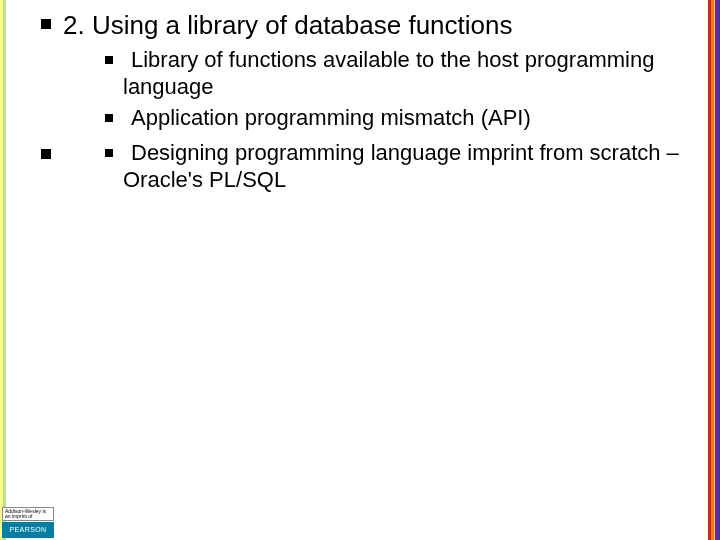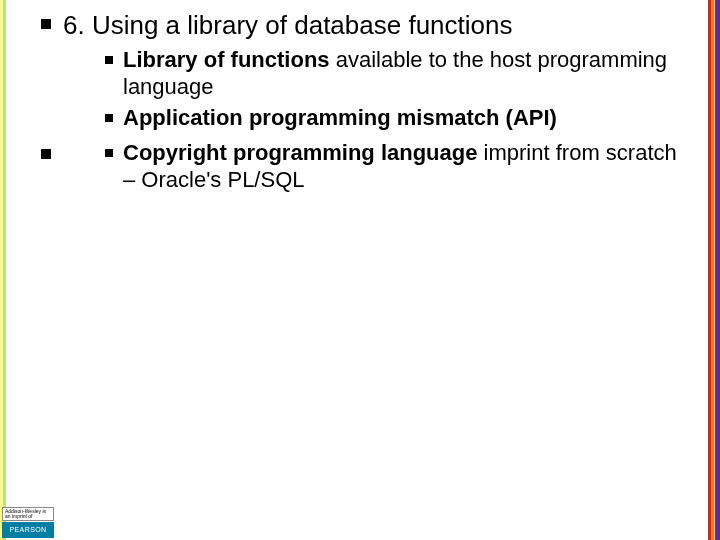--- a/index.html
+++ b/index.html
@@ -76,21 +76,21 @@
     margin-bottom: 4px;
   }
   ul.level2 > li::before {
     content: "";
     position: absolute;
     left: 2px; top: 9px;
     width: 8px; height: 8px;
     background: #000;
   }
 
-  .bold { font-weight: 700; }
+  .bold { font-weight: 400; margin-left: 8px; }
   .italic { font-style: italic; }
 
   .footer {
     position: absolute;
     left: 0; bottom: 0;
     width: 100%;
     height: 42px;
   }
   .logo-stack {
     position: absolute;
@@ -129,35 +129,35 @@
 <body>
 
 <div class="right-strip"></div>
 
 <div class="slide">
 
 
   <ul class="level1">
 
     <li>
-      <span>6. Using a library of database functions</span>
+      <span>2. Using a library of database functions</span>
       <ul class="level2">
         <li>
           <span class="bold">Library of functions</span><span> available to the host programming language</span>
         </li>
         <li>
           <span class="bold">Application programming mismatch (API)</span>
         </li>
       </ul>
     </li>
 
     <li>
       <ul class="level2">
         <li>
-          <span class="bold">Copyright programming language</span><span> imprint from scratch – Oracle's PL/SQL</span>
+          <span class="bold">Designing programming language</span><span> imprint from scratch – Oracle's PL/SQL</span>
         </li>
       </ul>
     </li>
 
 
   </ul>
 
 </div>
 
 <div class="footer">

